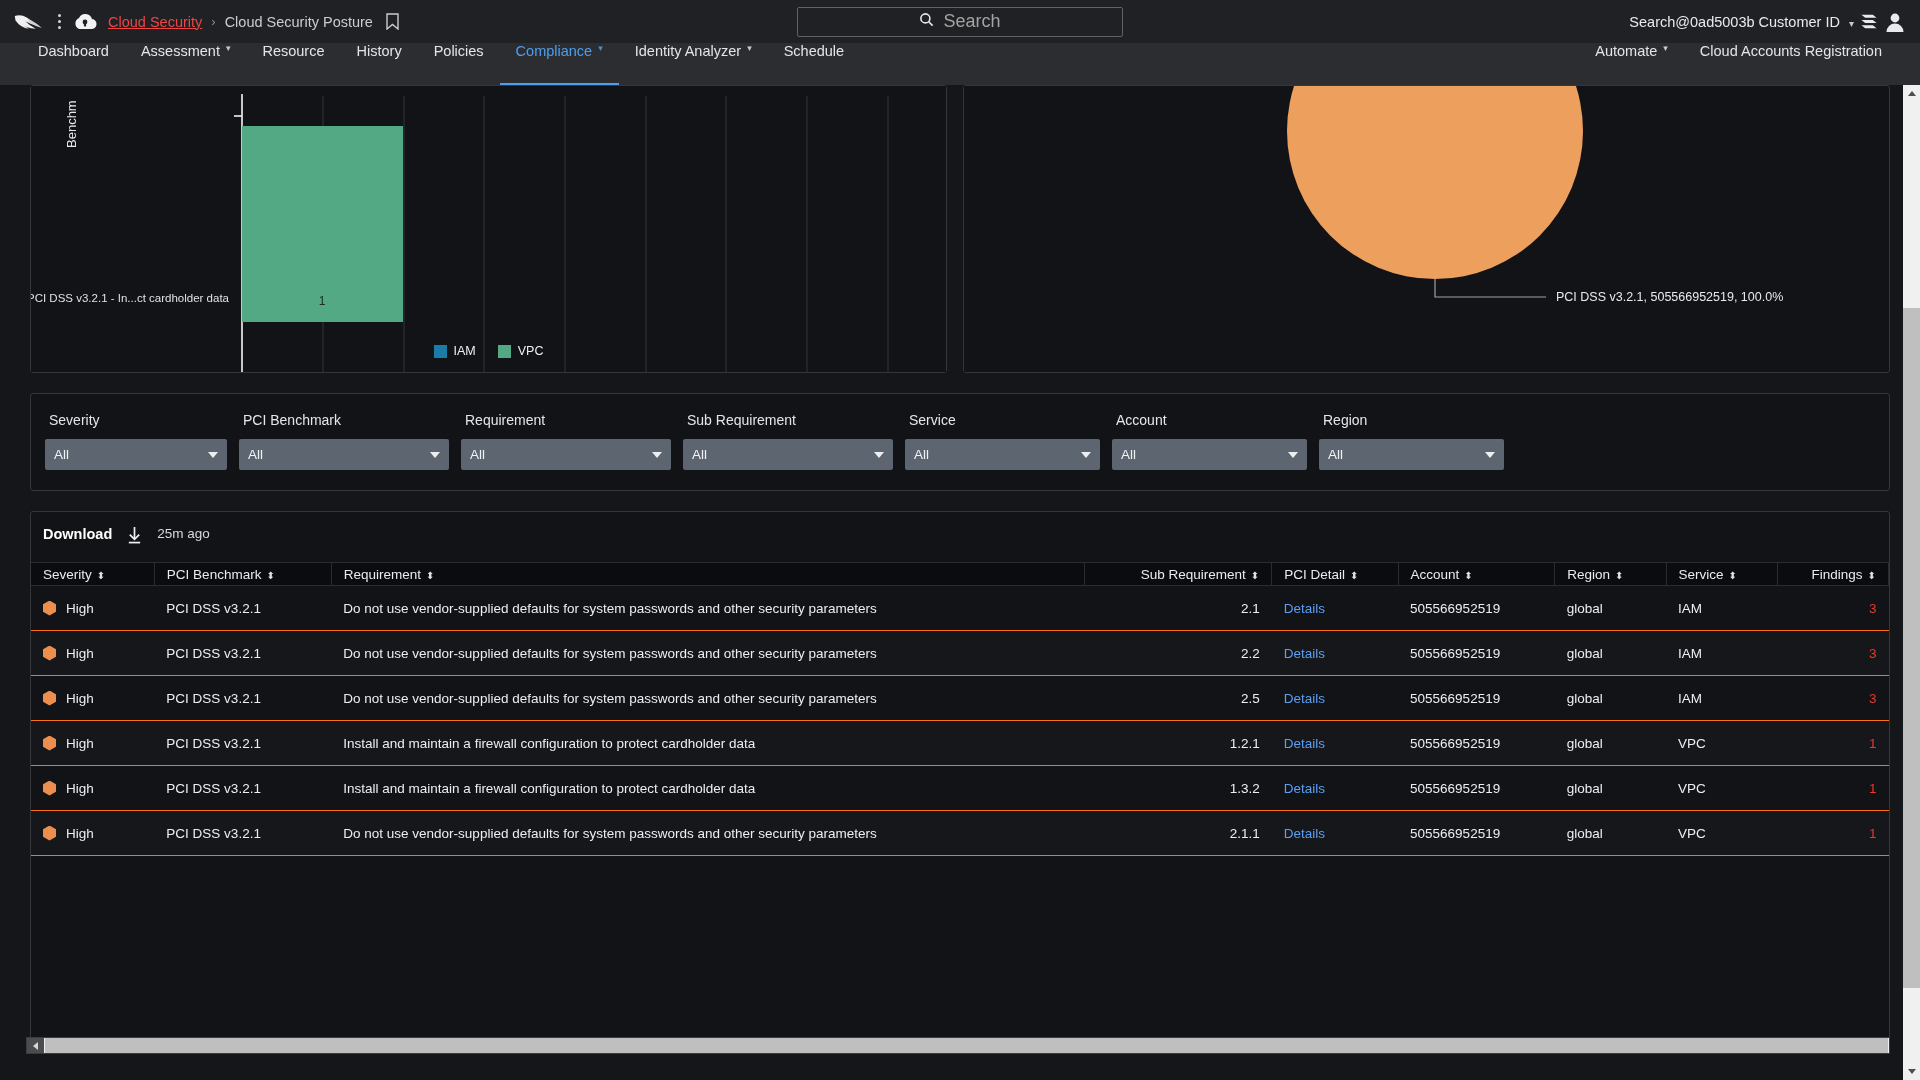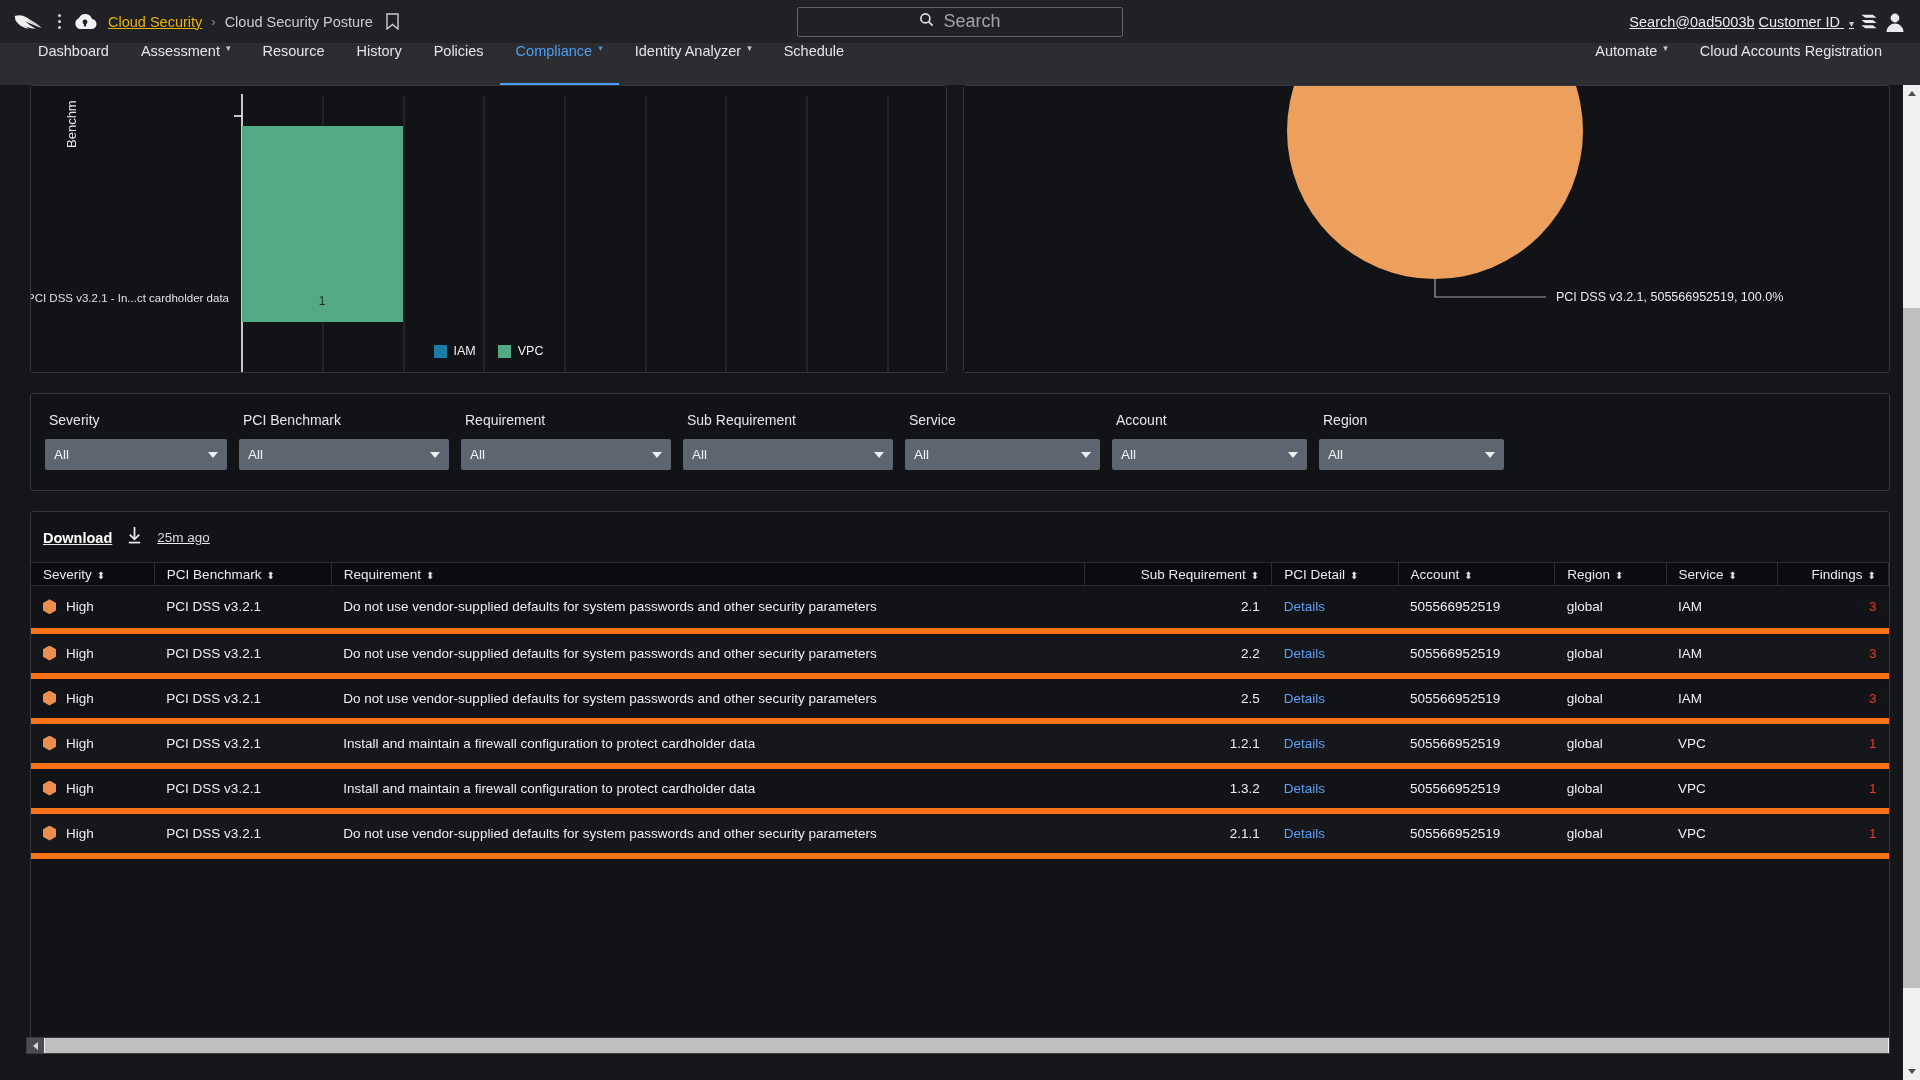--- a/index.html
+++ b/index.html
@@ -14,34 +14,34 @@
   .topbar {
     height: 43px; background: #202124;
     display: flex; align-items: center;
     padding: 0 14px; position: relative;
   }
   .falcon-logo { width: 30px; height: 22px; margin-right: 6px; flex: none; }
   .kebab { width: 18px; display:flex; flex-direction:column; align-items:center; gap:3px; margin-right: 4px; }
   .kebab i { width:3px;height:3px;border-radius:50%;background:#d4d6d9;display:block; }
   .cloud-ico { width: 26px; height: 26px; margin-right: 10px; flex:none; }
   .bc { display: flex; align-items: center; font-size: 14.5px; gap: 9px; }
-  .bc a { color: #eab308; text-decoration: underline; }
+  .bc a { color: #ef4444; text-decoration: underline; }
   .bc .sep { color: #8b8f94; font-size: 13px; }
   .bc .cur { color: #c9ccd1; }
   .bookmark { margin-left: 4px; width: 13px; height: 17px; }
   .searchwrap {
     position: absolute; left: 50%; transform: translateX(-50%);
     width: 326px; height: 30px; border: 1px solid #5e6166;
     border-radius: 2px; display: flex; align-items: center;
     justify-content: center; gap: 9px; background: #202124;
   }
   .searchwrap .sval { font-size: 18px; color: #a3a3a3; }
   .topright {
     margin-left: auto; display: flex; align-items: center; gap: 4px;
-    font-size: 14.5px; color: #e8eaed; text-decoration: underline;
+    font-size: 14.5px; color: #e8eaed;
   }
   .topright .chev { font-size: 10px; color: #c4c7cb; margin-left: 5px; }
   .icon-btn { display: flex; align-items: center; }
   
   .navbar {
     height: 42px; background: #2c2d30;
     display: flex; align-items: center;
     padding: 0 22px; font-size: 14.5px;
   }
   .navitem {
@@ -84,36 +84,36 @@
     margin-left: auto; width: 0; height: 0;
     border-left: 5px solid transparent; border-right: 5px solid transparent;
     border-top: 6px solid #eceef0;
   }
   
   .tablecard {
     margin: 20px 30px 0 30px; background: #121316;
     border: 1px solid #34363b; border-radius: 3px;
     height: 534px; display: flex; flex-direction: column;
   }
-  .dlrow { display: flex; align-items: center; gap: 14px; padding: 14px 12px 13px 12px; text-decoration: underline; }
+  .dlrow { display: flex; align-items: flex-start; gap: 14px; padding: 14px 12px 13px 12px; }
   .dlrow .dl { font-size: 14.5px; font-weight: bold; color: #fff; }
   .dlrow .ago { font-size: 13.5px; color: #d7d9dc; }
   table { width: 100%; border-collapse: collapse; table-layout: fixed; }
   thead th {
     background: #0b0c0f; font-size: 13.5px; font-weight: normal;
     color: #e9ebee; text-align: left; height: 23px;
     border-right: 1px solid #2a2c30; border-top: 1px solid #2a2c30;
     border-bottom: 1px solid #2a2c30; padding: 0 12px;
     white-space: nowrap;
   }
   thead th.num { text-align: right; }
   .sortico { display: inline-block; margin-left: 5px; font-size: 10px; line-height: 1; color: #dfe1e4; }
   tbody td {
     font-size: 13.5px; color: #eceef0; height: 45px;
-    border-bottom: 6px solid #f97316; padding: 0 12px;
+    border-bottom: 1px solid #f97316; padding: 0 12px;
     overflow: hidden; text-overflow: ellipsis; white-space: nowrap;
   }
   tbody td.num { text-align: right; }
   tbody tr:nth-child(odd) { background: #121316; }
   tbody tr:nth-child(even) { background: #15171b; }
   .sevcell { display: flex; align-items: center; gap: 10px; }
   .hex {
     width: 13px; height: 15px; background: #eb8e4e; flex: none;
     clip-path: polygon(50% 0%, 100% 25%, 100% 75%, 50% 100%, 0% 75%, 0% 25%);
   }

